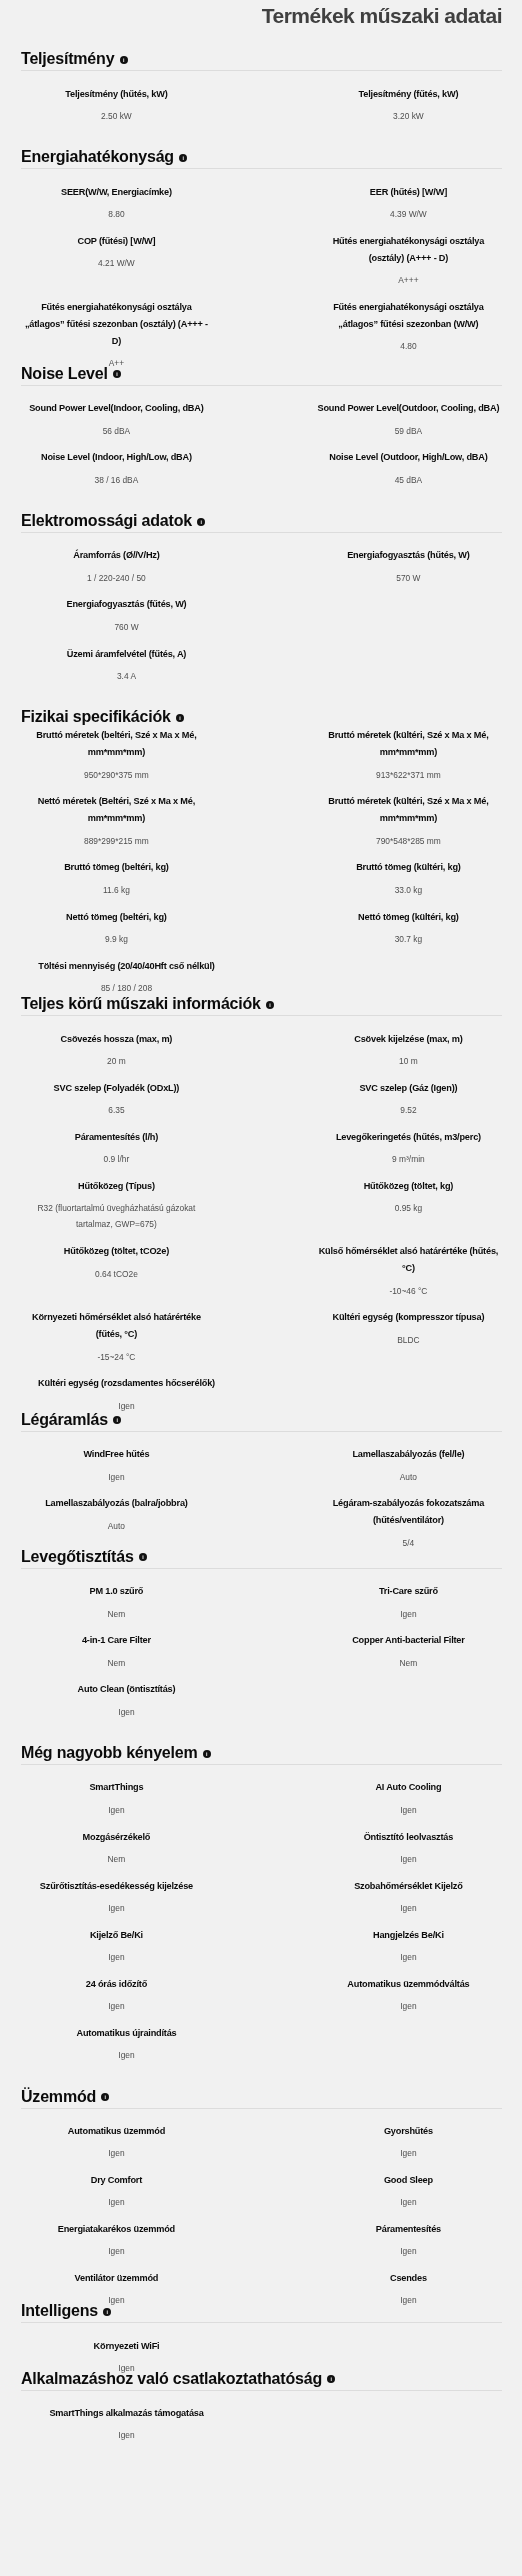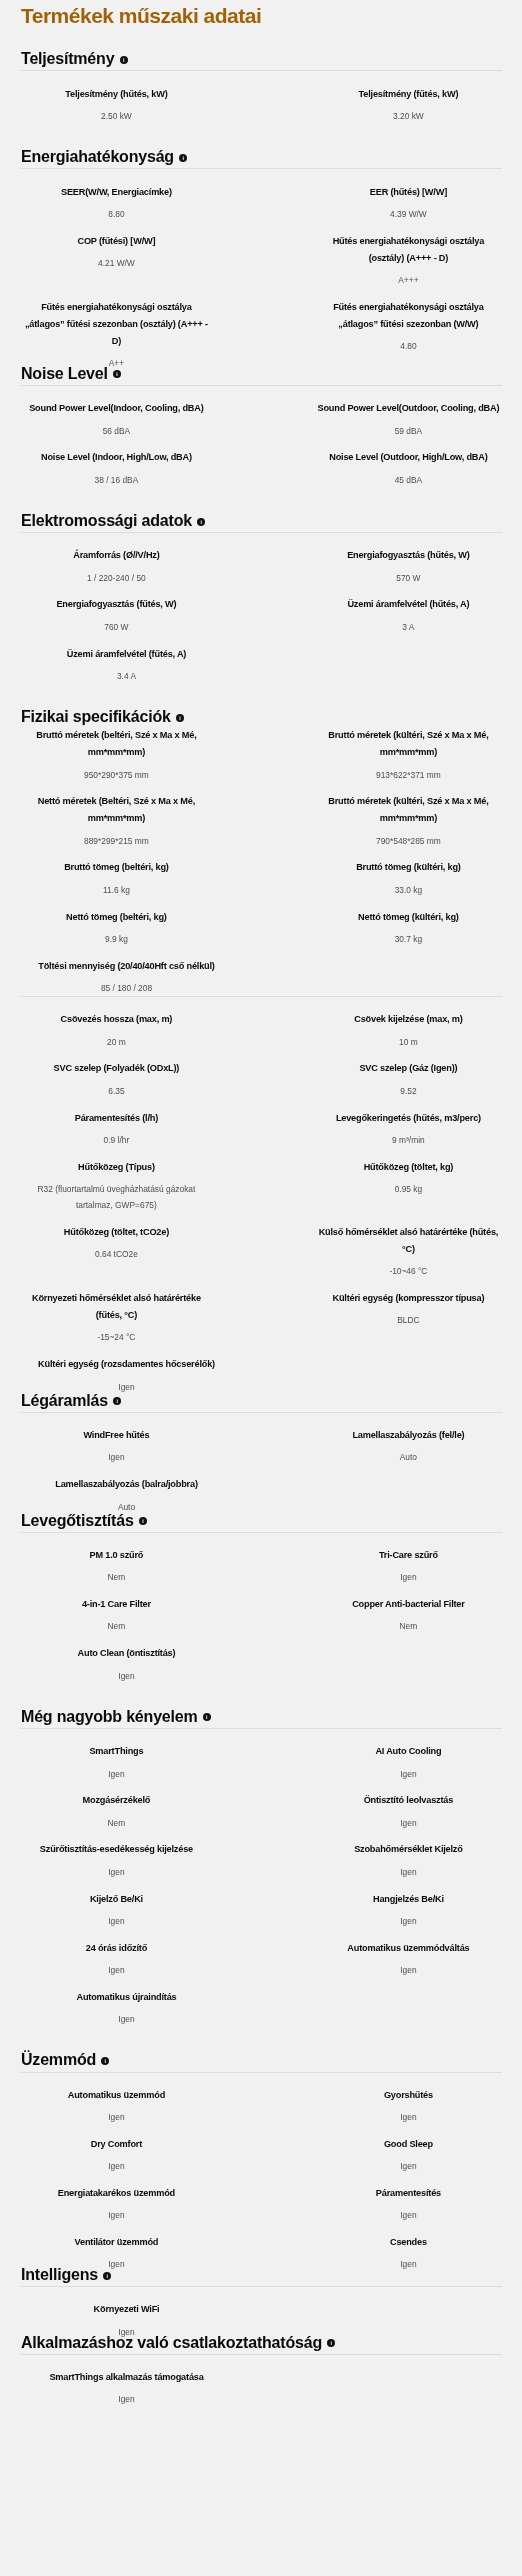--- a/index.html
+++ b/index.html
@@ -16,21 +16,22 @@
     box-sizing:border-box;
     padding:5.3px 21px 0 21px;
     background:#f1f1f1;
   }
   h1.page-title{
     font-size:21px;
     line-height:21px;
     font-weight:700;
     letter-spacing:-0.5px;
     margin:0 0 9.5px 0;
-    color:#a16207;
+    color:#404040;
+    text-align:right;
   }
   .spec-section{margin-top:25px;}
   .spec-section.tight{margin-top:-16px;}
   .spec-section.semi{margin-top:-10.5px;}
   .spec-section.mid{margin-top:-12.6px;}
   .sec-head{
     display:flex;
     align-items:center;
     gap:5.3px;
     height:16px;
@@ -194,24 +195,20 @@
             <div class="cell c1">
               <div class="label">Energiafogyasztás (hűtés, W)</div>
               <div class="value">570 W</div>
             </div>
           </div>
           <div class="row">
             <div class="cell c0">
               <div class="label">Energiafogyasztás (fűtés, W)</div>
               <div class="value">760 W</div>
             </div>
-            <div class="cell c1">
-              <div class="label">Üzemi áramfelvétel (hűtés, A)</div>
-              <div class="value">3 A</div>
-            </div>
           </div>
           <div class="row">
             <div class="cell c0">
               <div class="label">Üzemi áramfelvétel (fűtés, A)</div>
               <div class="value">3.4 A</div>
             </div>
           </div>
         </div>
       </section>
       <section class="spec-section no-divider">
@@ -262,20 +259,24 @@
           </div>
           <div class="row">
             <div class="cell c0">
               <div class="label">Töltési mennyiség (20/40/40Hft cső nélkül)</div>
               <div class="value">85 / 180 / 208</div>
             </div>
           </div>
         </div>
       </section>
       <section class="spec-section semi">
+        <div class="sec-head">
+          <h2 class="sec-title">Teljes körű műszaki információk</h2>
+          <span class="info">i</span>
+        </div>
         <hr class="divider">
         <div class="rows">
           <div class="row">
             <div class="cell c0">
               <div class="label">Csövezés hossza (max, m)</div>
               <div class="value">20 m</div>
             </div>
             <div class="cell c1">
               <div class="label">Csövek kijelzése (max, m)</div>
               <div class="value">10 m</div>
@@ -353,20 +354,24 @@
             </div>
             <div class="cell c1">
               <div class="label">Lamellaszabályozás (fel/le)</div>
               <div class="value">Auto</div>
             </div>
           </div>
           <div class="row">
             <div class="cell c0">
               <div class="label">Lamellaszabályozás (balra/jobbra)</div>
               <div class="value">Auto</div>
+            </div>
+            <div class="cell c1">
+              <div class="label">Légáram-szabályozás fokozatszáma (hűtés/ventilátor)</div>
+              <div class="value">5/4</div>
             </div>
           </div>
         </div>
       </section>
       <section class="spec-section mid">
         <div class="sec-head">
           <h2 class="sec-title">Levegőtisztítás</h2>
           <span class="info">i</span>
         </div>
         <hr class="divider">

